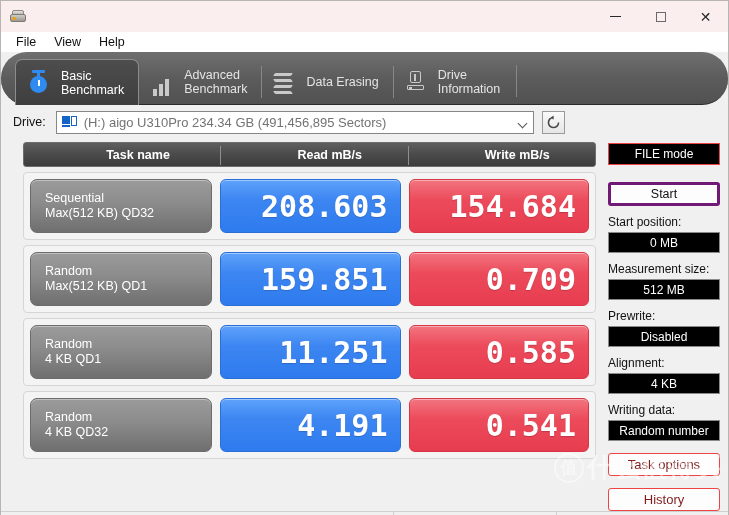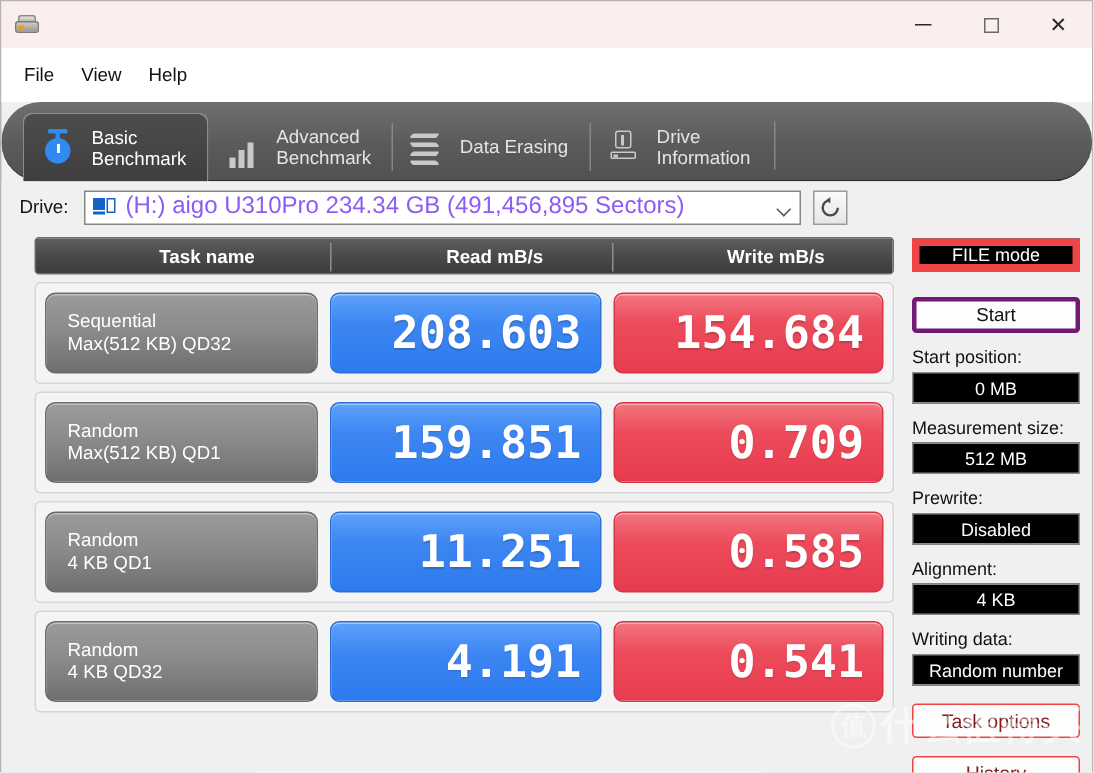--- a/index.html
+++ b/index.html
@@ -62,21 +62,21 @@
     width: 45px; height: 31px;
     display: flex; align-items: center; justify-content: center;
     color: #2a2a2a;
   }
   .winbtn .glyph-min { width: 11px; height: 1px; background: #2a2a2a; }
   .winbtn .glyph-max { width: 10px; height: 10px; border: 1px solid #6a6a6a; }
   .winbtn .glyph-close { font-size: 14px; line-height: 1; font-family: "DejaVu Sans", sans-serif; }
 
   
   .menubar {
-    height: 36px;
+    height: 20px;
     background: #ffffff;
     display: flex; align-items: center;
     padding-left: 6px;
     flex: 0 0 auto;
     border-bottom: 1px solid #ffffff;
   }
   .menuitem {
     font-size: 12.5px; color: #111;
     padding: 2px 9px;
   }
@@ -198,21 +198,21 @@
     padding: 0 4px 0 5px;
     position: relative;
     max-width: 478px;
   }
   .drive-ico {
     width: 16px; height: 14px; margin-right: 6px; position: relative; flex: 0 0 auto;
   }
   .drive-ico .di-a { position: absolute; left: 0; top: 1px; width: 8px; height: 8px; background: #1464c8; }
   .drive-ico .di-b { position: absolute; left: 9px; top: 1px; width: 6px; height: 10px; border: 1px solid #1464c8; }
   .drive-ico .di-c { position: absolute; left: 0; top: 10px; width: 8px; height: 2px; background: #1464c8; }
-  .drive-text { font-size: 16px; color: #8b5cf6; white-space: nowrap; overflow: hidden; }
+  .drive-text { font-size: 13px; color: #737373; white-space: nowrap; overflow: hidden; }
   .drive-caret {
     position: absolute; right: 7px; top: 8px;
     width: 7px; height: 7px;
     border-left: 1px solid #555; border-bottom: 1px solid #555;
     transform: rotate(-45deg);
   }
   .refresh-btn {
     width: 23px; height: 23px;
     margin-left: 8px;
     border: 1px solid #9a9a9a;
@@ -306,21 +306,21 @@
   
   .sidepanel {
     flex: 0 0 112px;
     padding-top: 4px;
     display: flex; flex-direction: column;
     gap: 0;
   }
   .mode-btn {
     height: 22px;
     background: #000000;
-    border: 5px solid #ef4444;
+    border: 1px solid #ef4444;
     color: #ffffff; font-size: 12px;
     display: flex; align-items: center; justify-content: center;
   }
   .start-btn {
     height: 24px;
     margin-top: 17px;
     background: #fdfdfd;
     border: 3px solid #701a75;
     border-radius: 3px;
     color: #111; font-size: 12.5px;

